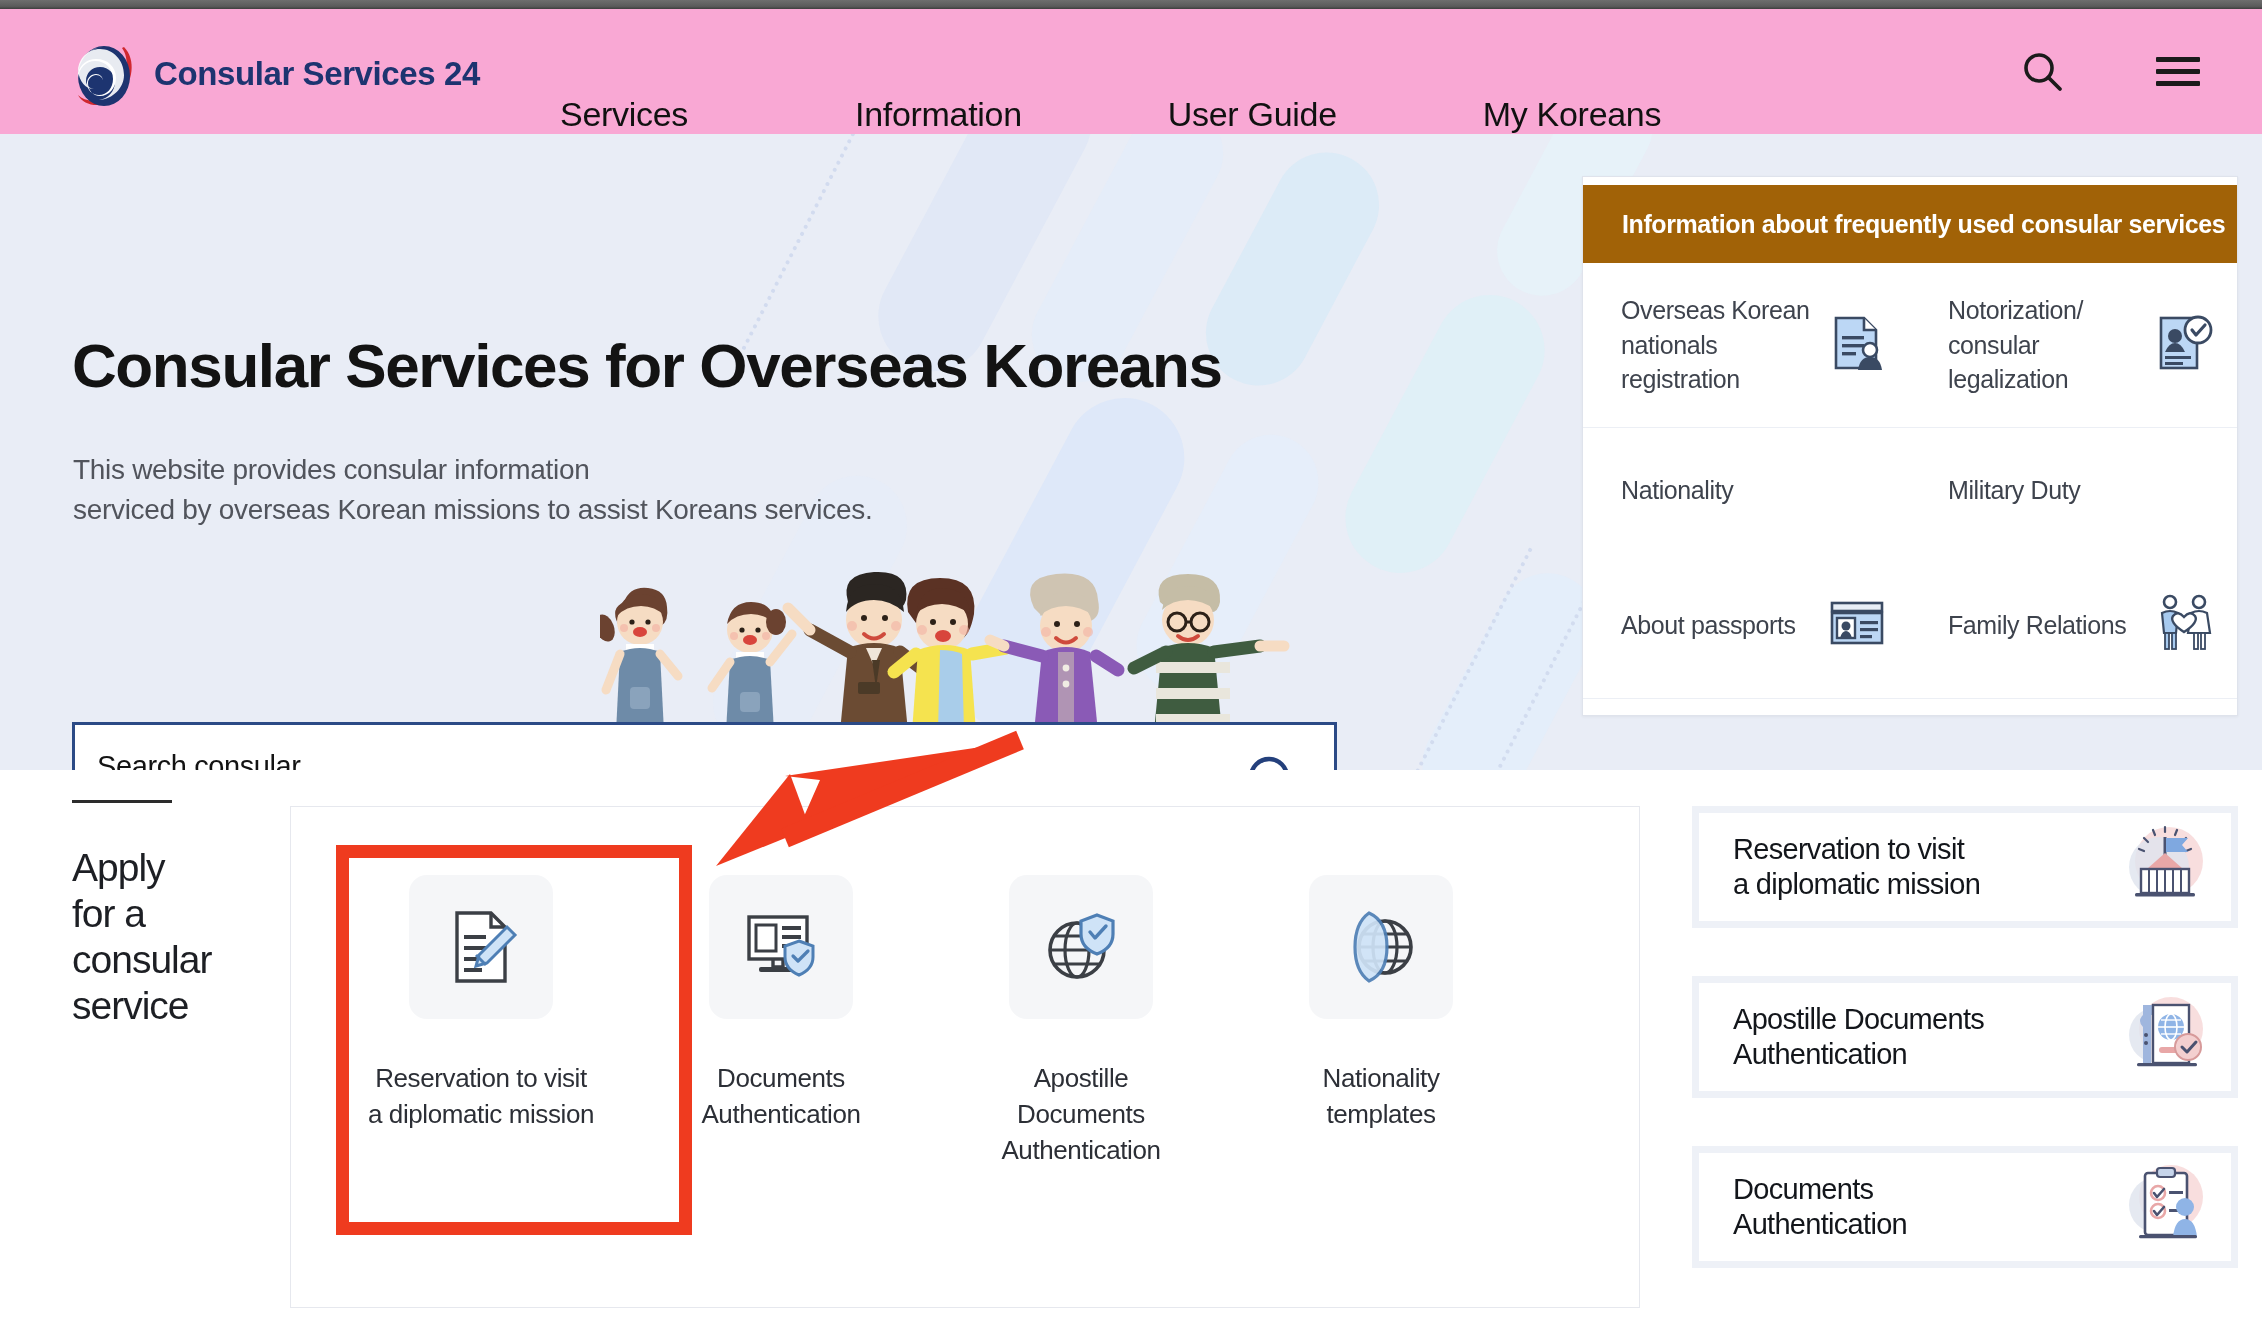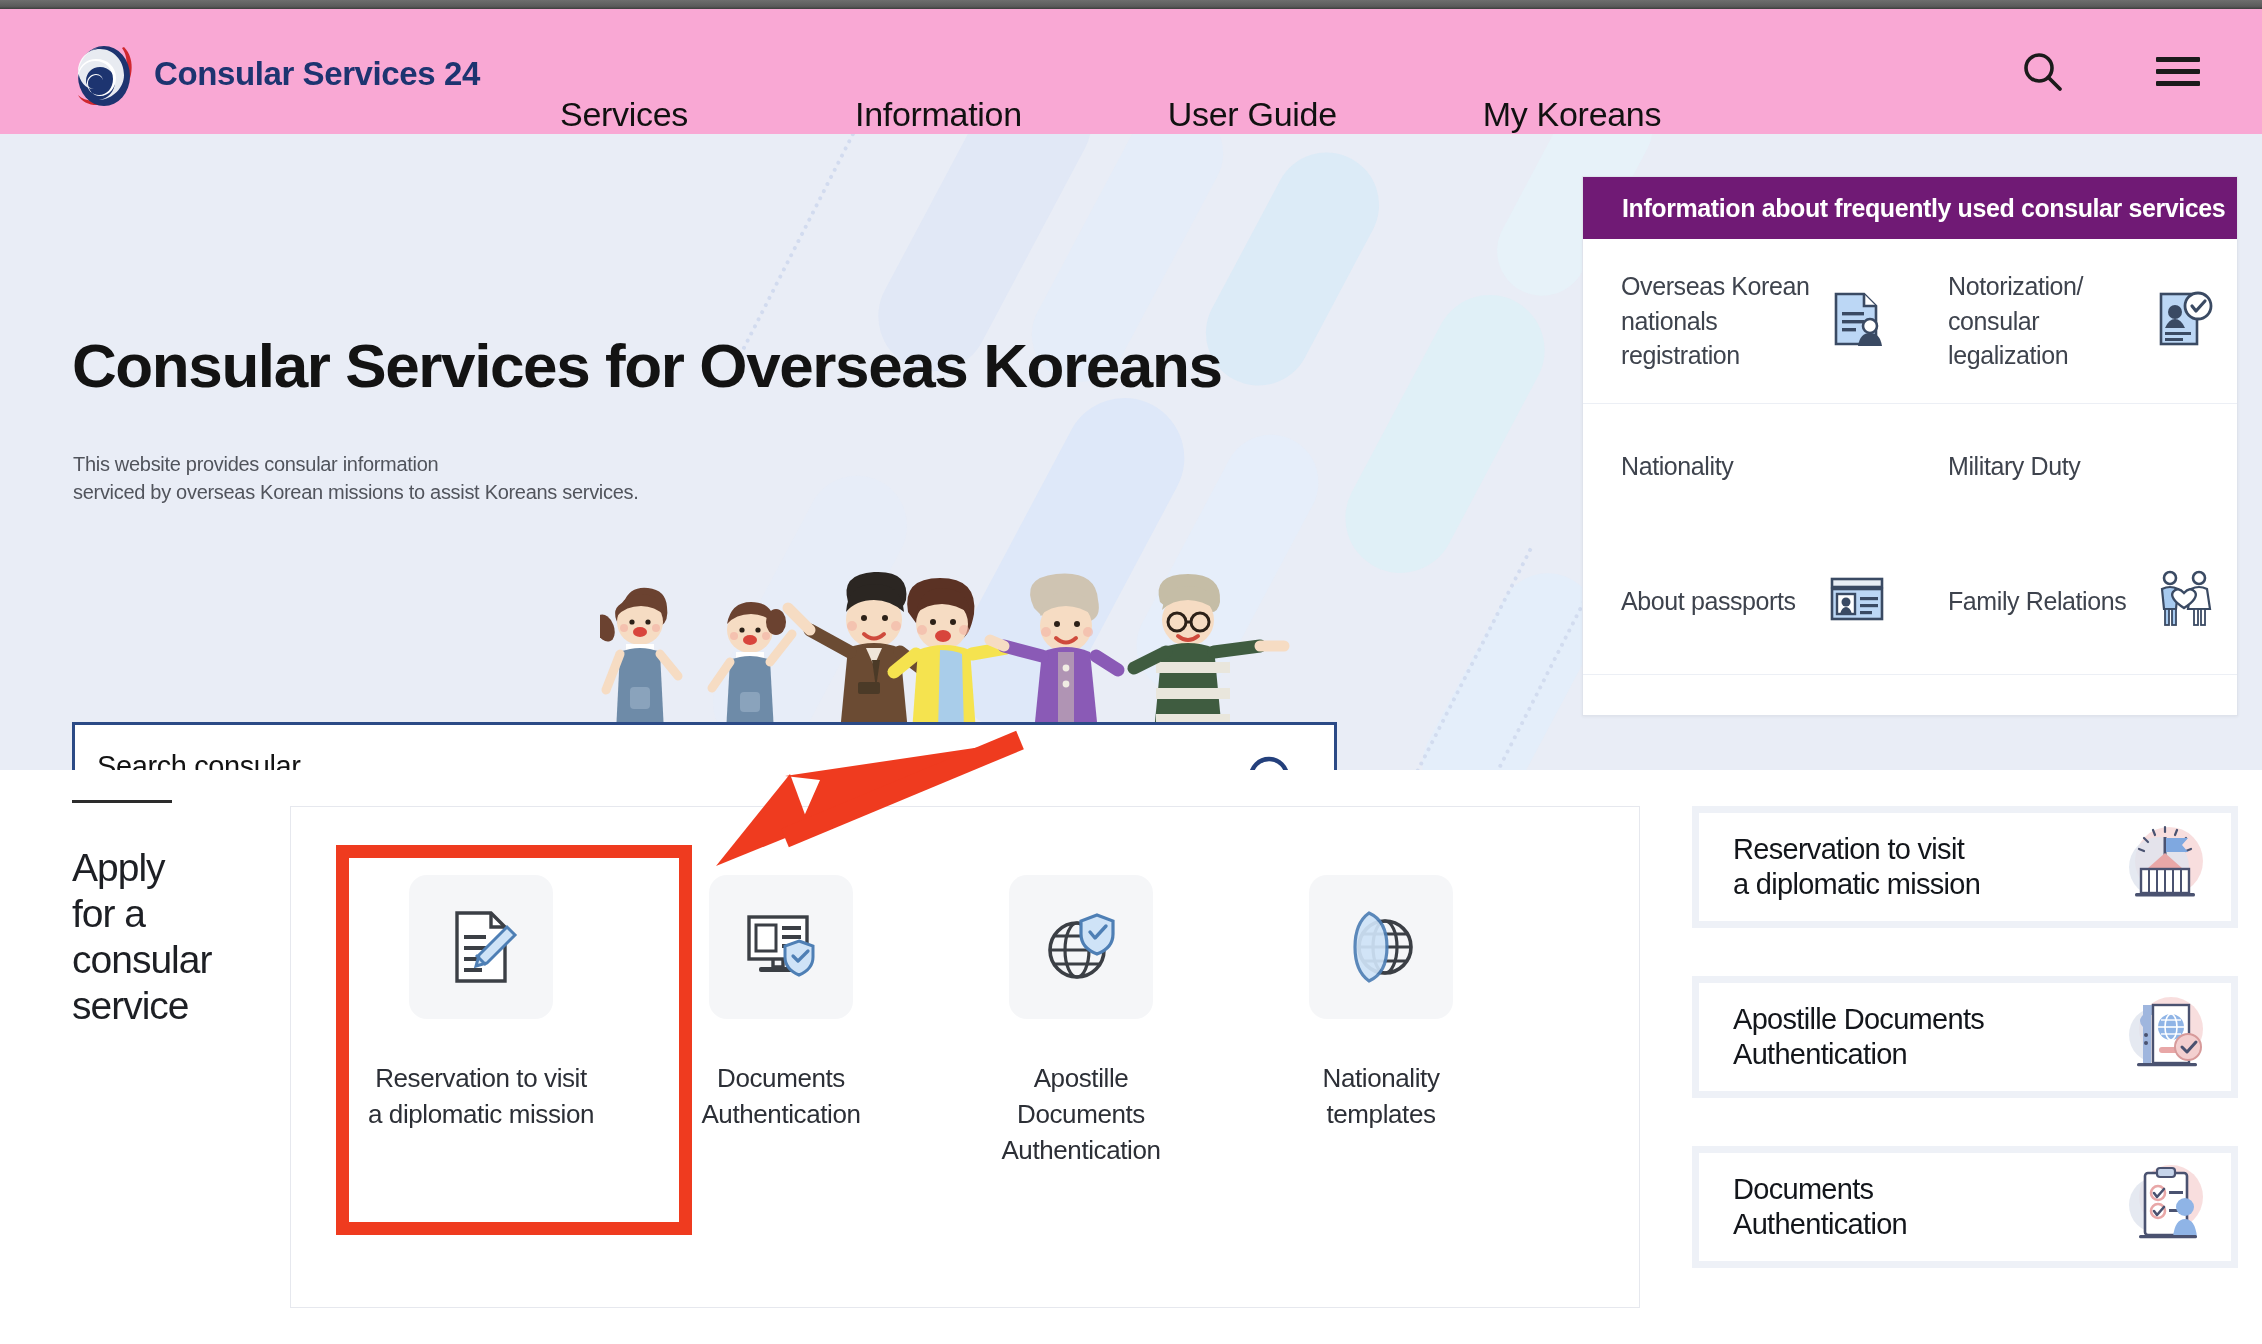--- a/index.html
+++ b/index.html
@@ -48,21 +48,21 @@
   }
   .dots-line {
     position:absolute; width:3px; border-left:4px dotted #cfd9ee; transform:rotate(27deg);
     opacity:.85;
   }
   .hero-title {
     position:absolute; left:72px; top:196px; font-size:62px; font-weight:700; color:#131313;
     letter-spacing:-1.4px; white-space:nowrap;
   }
   .hero-sub {
-    position:absolute; left:73px; top:316px; font-size:20px; line-height:1.42; color:#51545c;
+    position:absolute; left:73px; top:316px; font-size:28px; line-height:1.42; color:#51545c;
     letter-spacing:-0.3px;
   }
 
   
   .family { position:absolute; left:600px; top:408px; width:700px; height:190px; }
 
   
   .searchbar {
     position:absolute; left:72px; top:588px; width:1265px; height:124px;
     background:#ffffff; border:3px solid #2b4a86; display:flex; align-items:center;
@@ -77,21 +77,21 @@
   }
   .search-input::placeholder { color:#4a4d54; }
   .search-go { width:120px; display:flex; align-items:center; justify-content:center; cursor:pointer; }
 
   
   .infopanel {
     position:absolute; left:1582px; top:176px; width:656px; height:540px;
     background:#fff; border:1px solid #dfe3ec; box-shadow:0 1px 3px rgba(0,0,0,.05);
   }
   .infopanel-head {
-    height:62px; background:#701a75; display:flex; align-items:center;
+    height:78px; background:#a16207; display:flex; align-items:center;margin-top:8px;
   }
   .infopanel-head span {
     color:#ffffff; font-size:25px; font-weight:600; margin-left:39px; letter-spacing:-0.4px;
   }
   .info-grid { padding:0 0; }
   .info-row { display:flex; height:auto; }
   .info-row.bordered { border-bottom:1px solid #eceff5; }
   .info-cell {
     width:50%; display:flex; align-items:center; justify-content:space-between;
     padding:30px 22px 30px 38px; cursor:pointer; min-height:144px;

